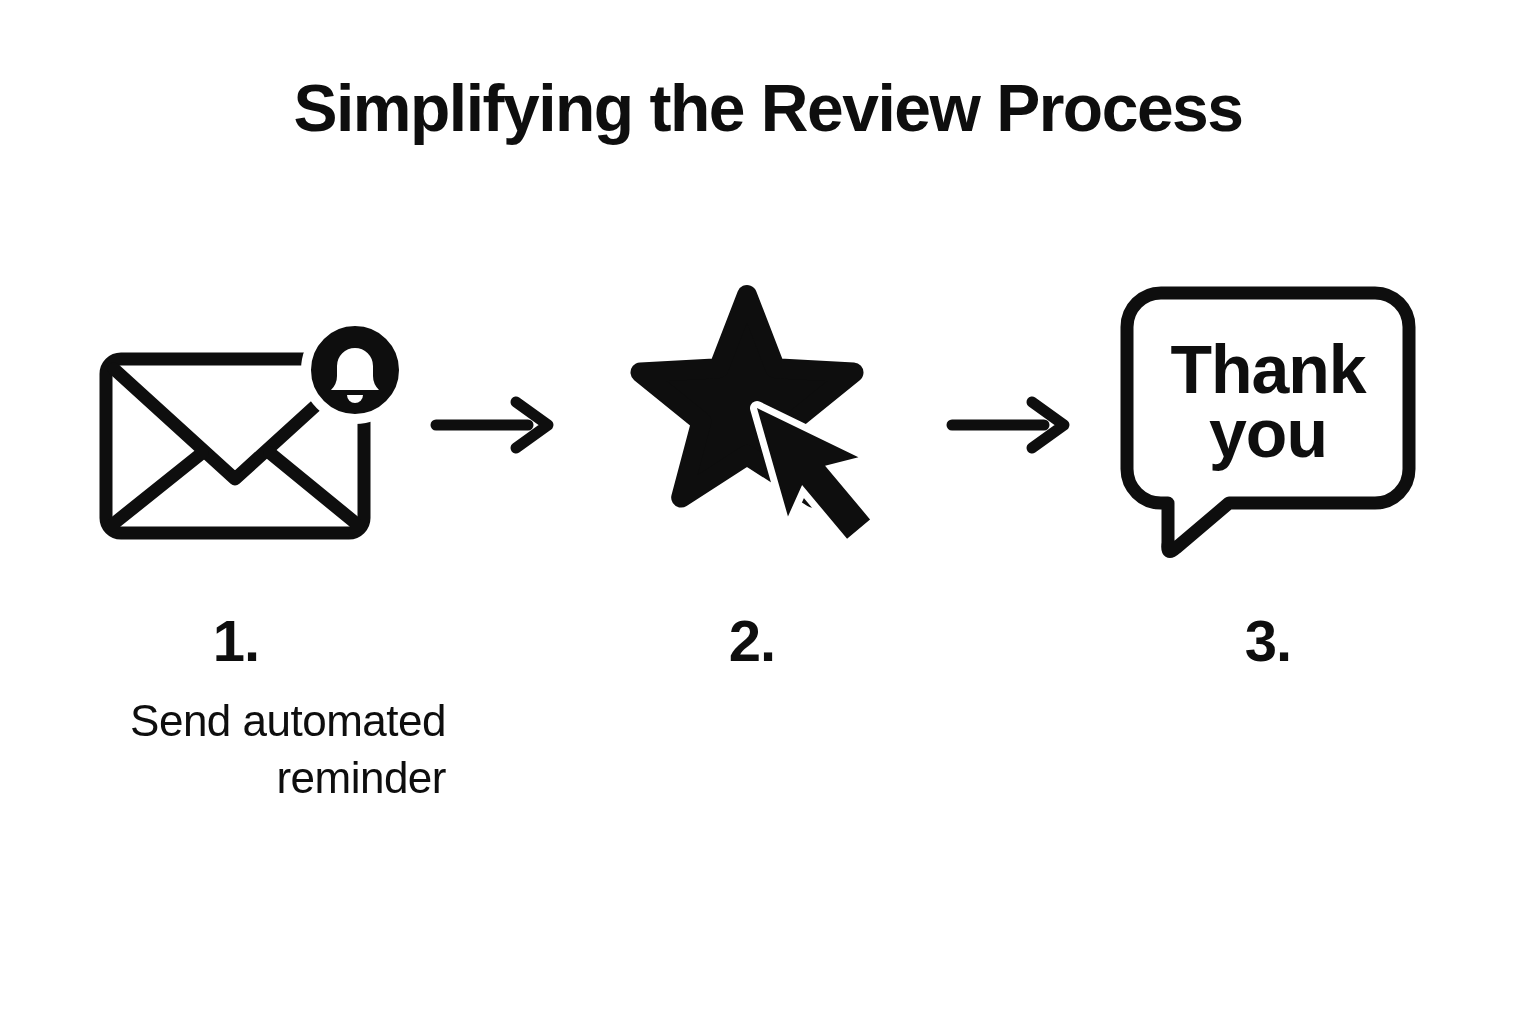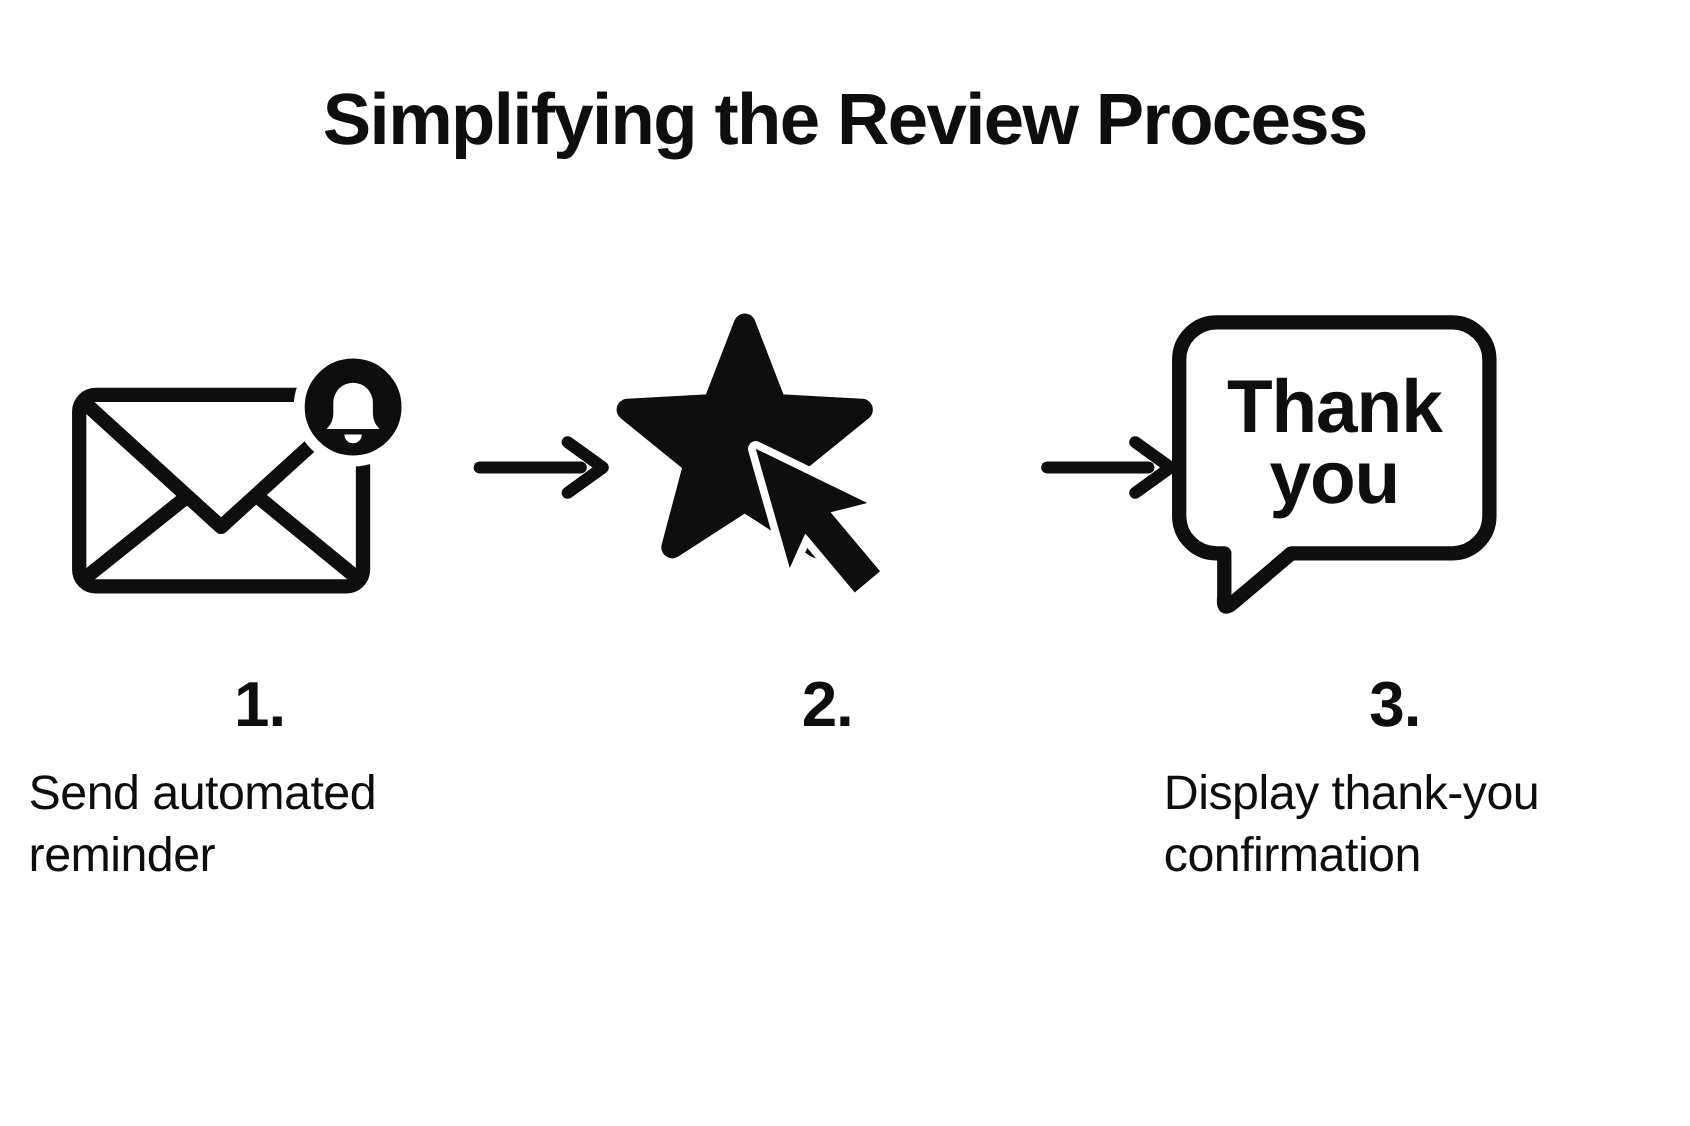--- a/index.html
+++ b/index.html
@@ -30,21 +30,21 @@
     position: relative;
     left: -16px;
     margin-top: 124px;
   }
 
   .icon-cell {
     grid-row: 1;
     height: 310px;
     display: flex;
     align-items: center;
-    justify-content: flex-start;
+    justify-content: center;
   }
   .arrow-cell {
     grid-row: 1;
     display: flex;
     align-items: center;
     justify-content: center;
   }
   .arrow-cell svg { flex-shrink: 0; }
 
   .num-cell {
@@ -52,21 +52,21 @@
     margin-top: 26px;
     text-align: center;
     font-size: 58px;
     font-weight: 700;
     line-height: 70px;
     letter-spacing: -1px;
   }
   .desc-cell {
     grid-row: 3;
     margin-top: 16px;
-    text-align: left;
+    text-align: right;
     font-size: 44px;
     font-weight: 400;
     line-height: 57px;
     letter-spacing: -0.5px;
   }
 
   .c1 { grid-column: 1; }
   .c2 { grid-column: 2; }
   .c3 { grid-column: 3; }
   .c4 { grid-column: 4; }
@@ -142,16 +142,15 @@
         <text x="155" y="108" text-anchor="middle" class="bubble-text">Thank</text>
         <text x="155" y="172" text-anchor="middle" class="bubble-text">you</text>
       </svg>
     </div>
 
     <div class="num-cell c1">1.</div>
     <div class="num-cell c3">2.</div>
     <div class="num-cell c5">3.</div>
 
     <div class="desc-cell c1">Send automated reminder</div>
-    <div class="desc-cell c5">Display thank-you confirmation</div>
 
   </div>
 </div>
 
 </body></html>

